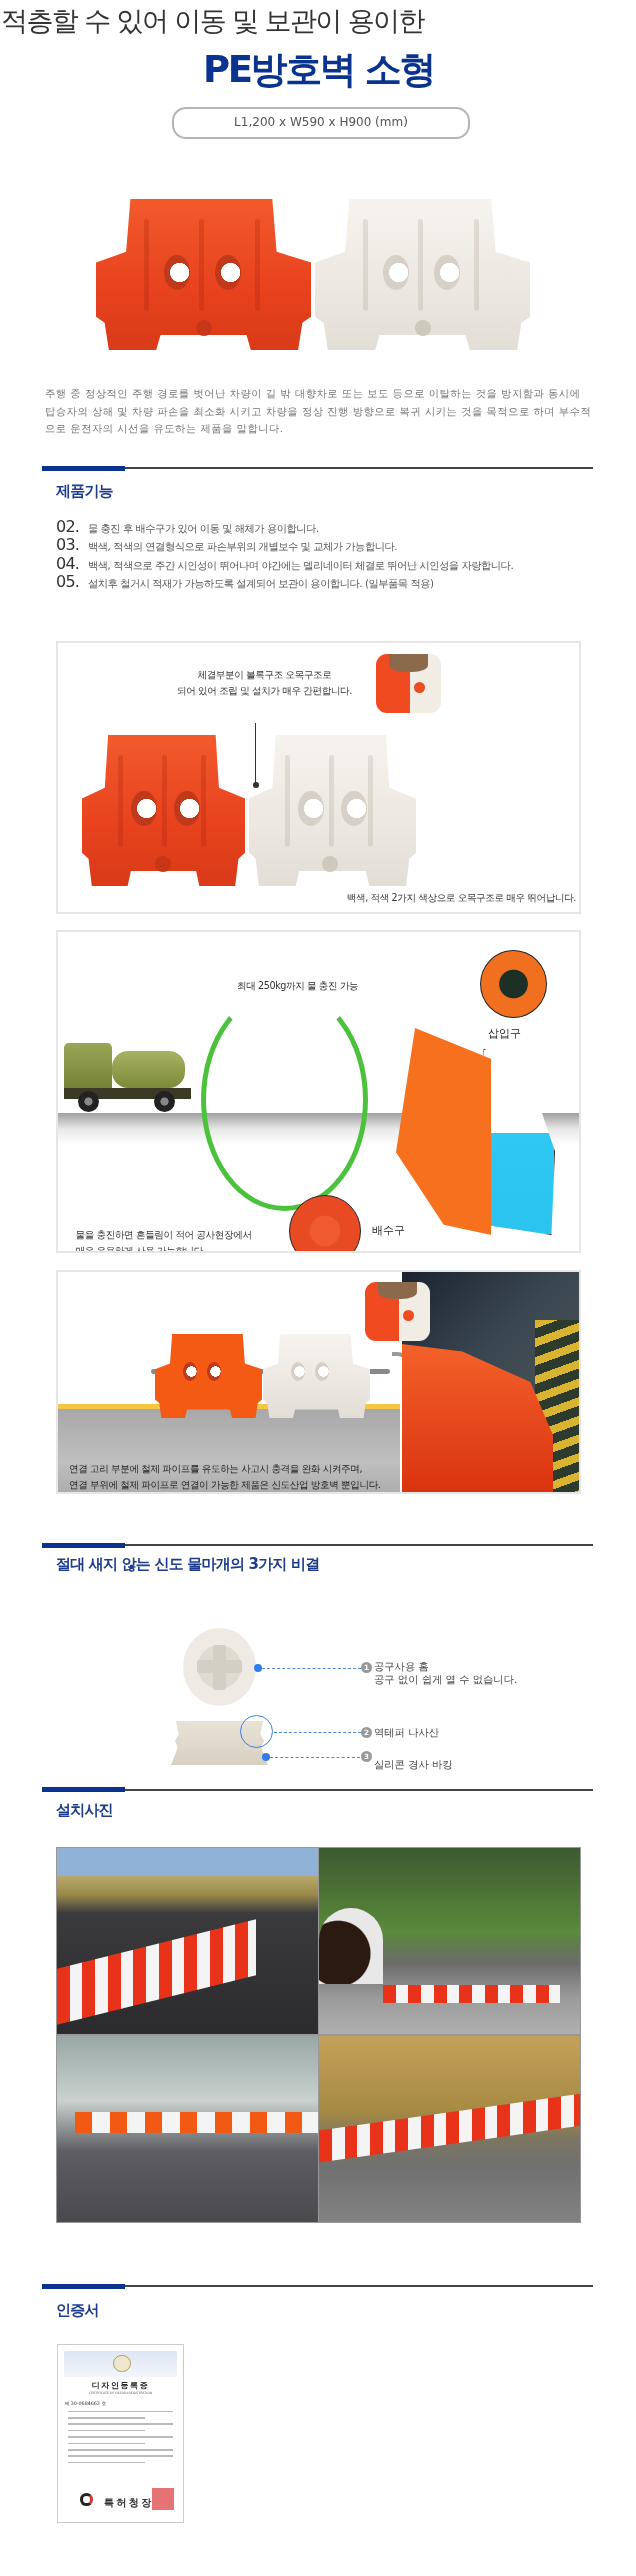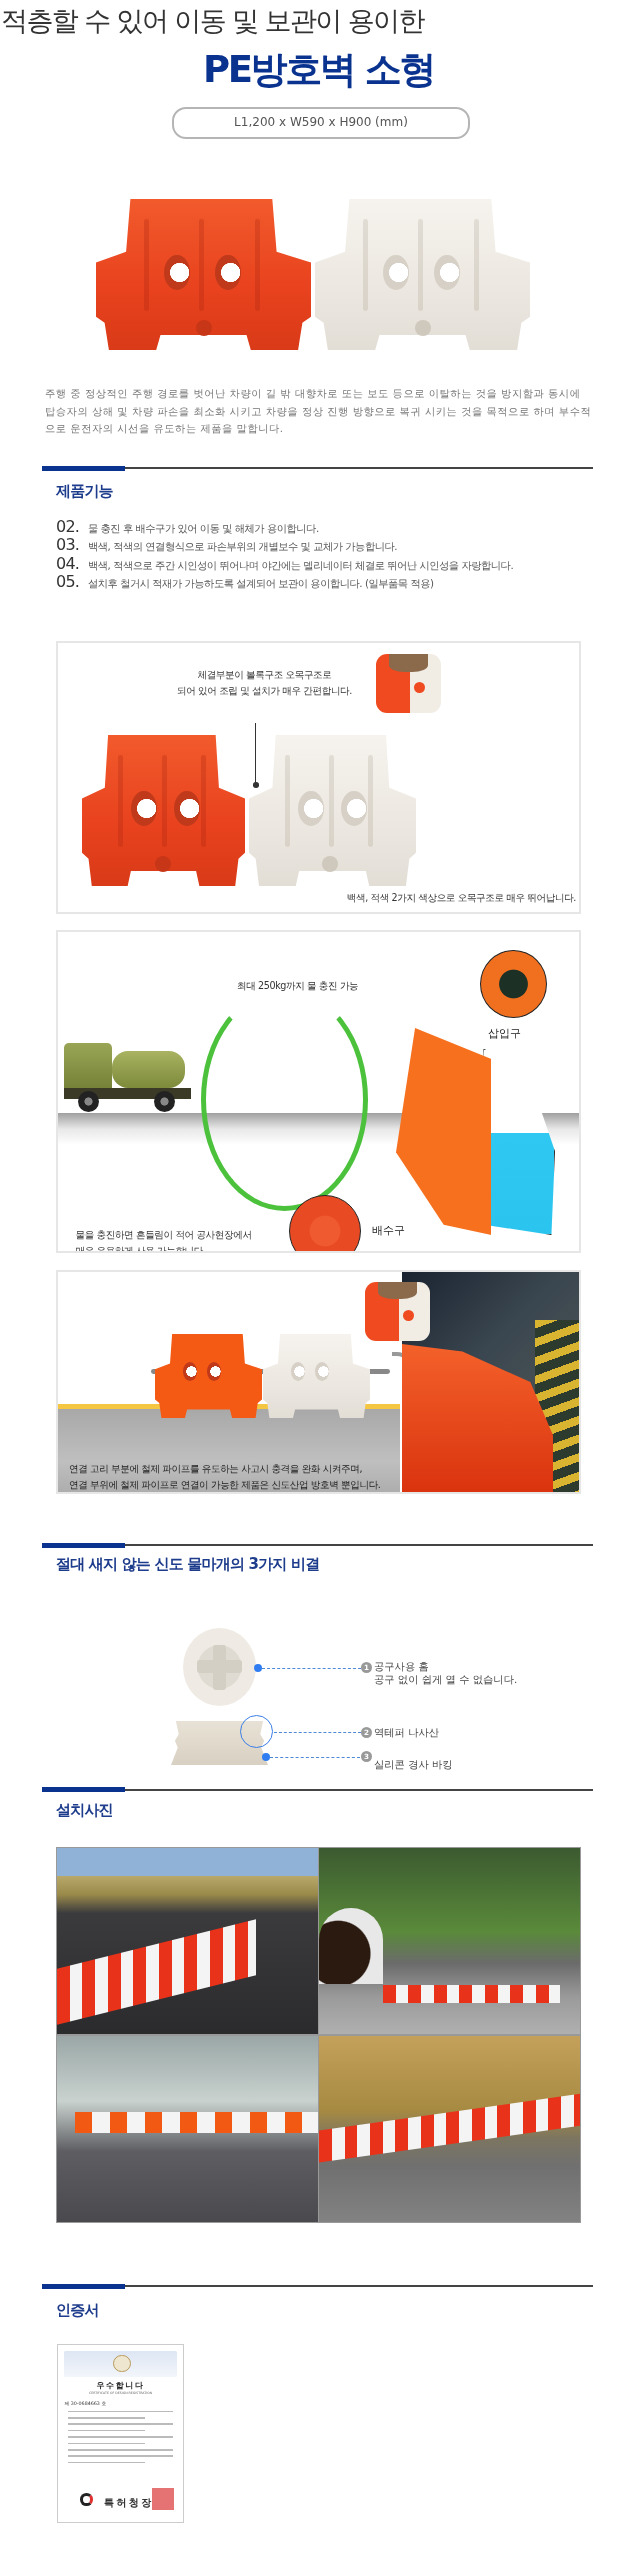--- a/index.html
+++ b/index.html
@@ -302,21 +302,21 @@
 </div>
 
 <div class="abs sec-line" style="top:2285px"></div>
 <div class="abs sec-accent" style="top:2284px"></div>
 <div class="abs sec-title" style="top:2301px">인증서</div>
 
 <div class="abs cert">
   <div class="cert-head">
       <div class="cert-seal"></div>
     </div>
-  <div class="cert-title">우수합니다</div>
+  <div class="cert-title">디자인등록증</div>
   <div style="text-align:center;font-size:3.2px;color:#666;">CERTIFICATE OF DESIGN REGISTRATION</div>
   <div style="font-size:4.8px;color:#333;margin-top:4.8px;">제 30-0684663 호</div>
   <div class="cert-line"></div>
     <div class="cert-line short"></div>
     <div class="cert-line"></div>
   <div class="cert-line short"></div>
     <div class="cert-line"></div>
     <div class="cert-line short"></div>
   <div class="cert-line"></div>
     <div class="cert-line"></div>

